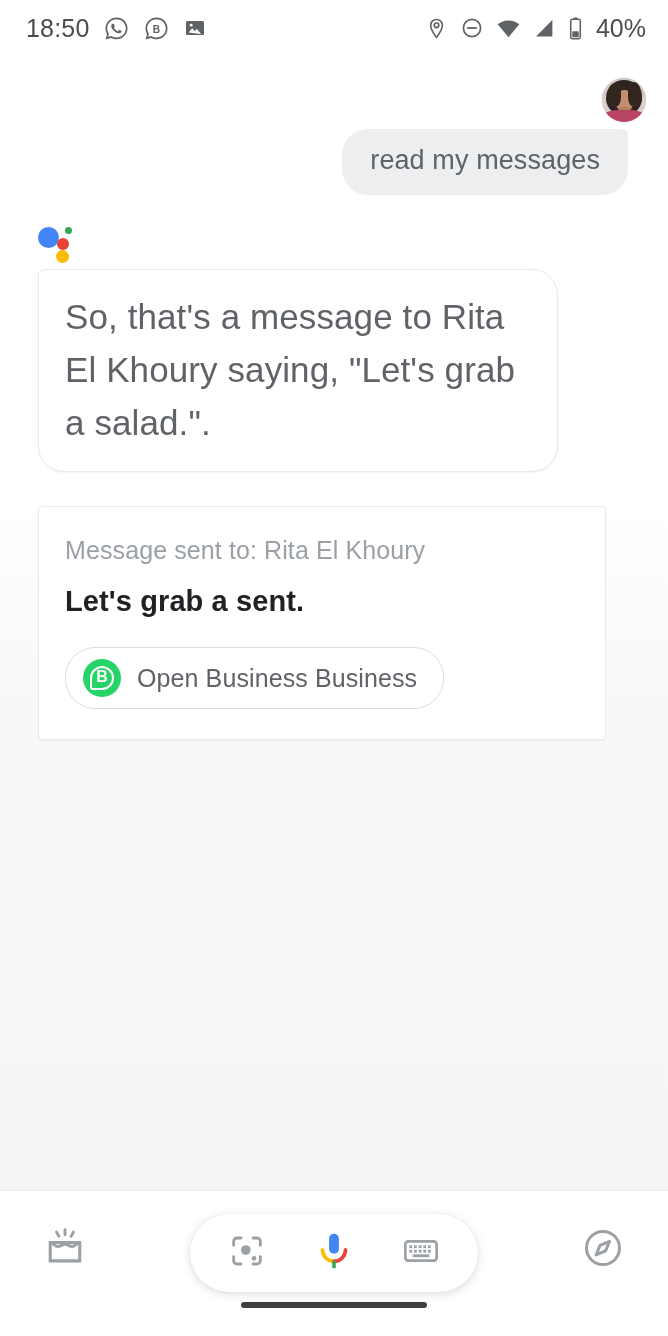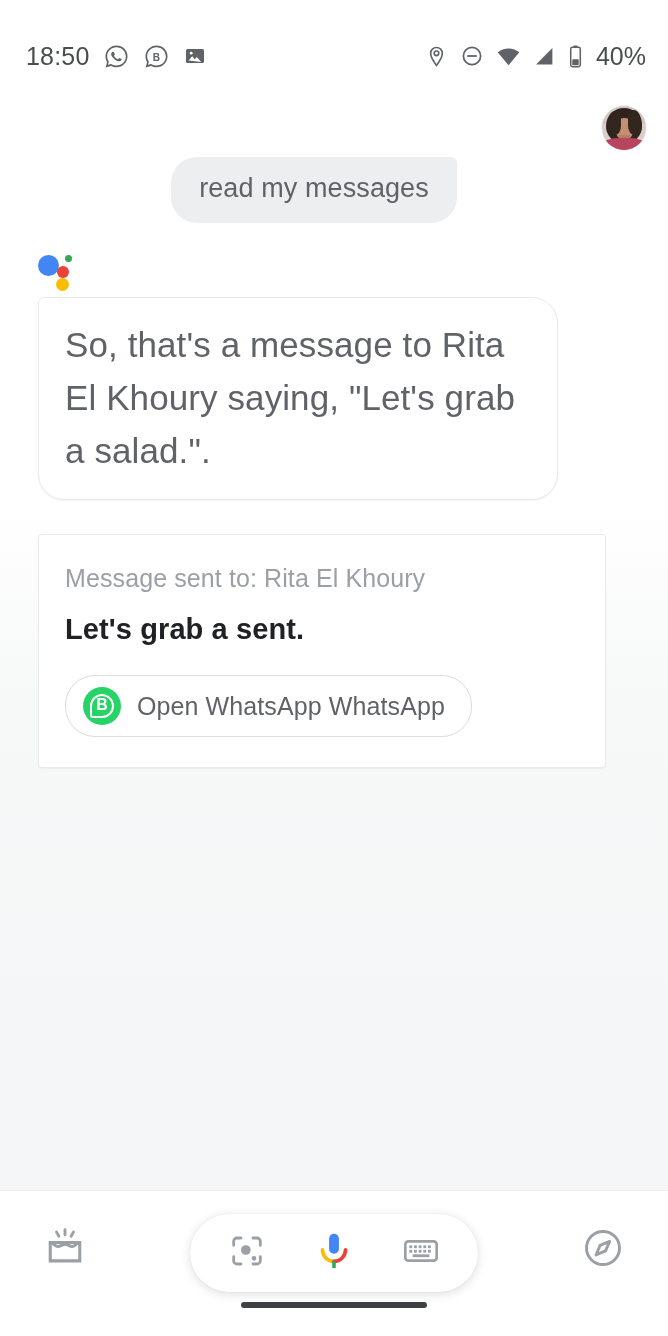--- a/index.html
+++ b/index.html
@@ -25,21 +25,20 @@
 
   
   .status-bar {
     height: 56px;
     flex: 0 0 56px;
     display: flex;
     align-items: center;
     padding: 0 22px 0 26px;
     box-sizing: border-box;
     background: #ffffff;
-    margin-top: 28px;
   }
   .status-left {
     display: flex;
     align-items: center;
     gap: 13px;
   }
   .status-time {
     font-size: 25px;
     color: #4a4d4e;
     letter-spacing: 0.2px;
@@ -113,21 +112,21 @@
     position: absolute; left: 2px; bottom: 0; width: 40px; height: 12px;
     background: #b8445f; border-radius: 40% 40% 0 0;
   }
   .avatar .neck {
     position: absolute; left: 17px; bottom: 7px; width: 11px; height: 8px;
     background: #b57f63;
   }
 
   .user-row {
     display: flex;
-    justify-content: center;
+    justify-content: flex-end;
     padding: 7px 40px 0 0;
   }
   .user-bubble {
     background: #eceeef;
     border-radius: 26px 6px 26px 26px;
     padding: 15px 28px 17px 28px;
     max-width: 460px;
   }
   .user-bubble-text {
     font-size: 27px;
@@ -381,21 +380,21 @@
     </div>
 
     <div class="result-card">
       <div class="card-subtitle">Message sent to: Rita El Khoury</div>
       <div class="card-message">Let's grab a sent.</div>
       <div class="card-action">
         <span class="wab-icon">
           <span class="bubble"></span>
           <span class="b-letter">B</span>
         </span>
-        <span class="card-action-label">Open WhatsApp WhatsApp</span>
+        <span class="card-action-label">Open Business Business</span>
       </div>
     </div>
 
   </div>
 
   <div class="bottom-bar">
 
     <div class="bottom-icon-btn">
       <span>
         <svg width="46" height="46" viewBox="0 0 24 24">

